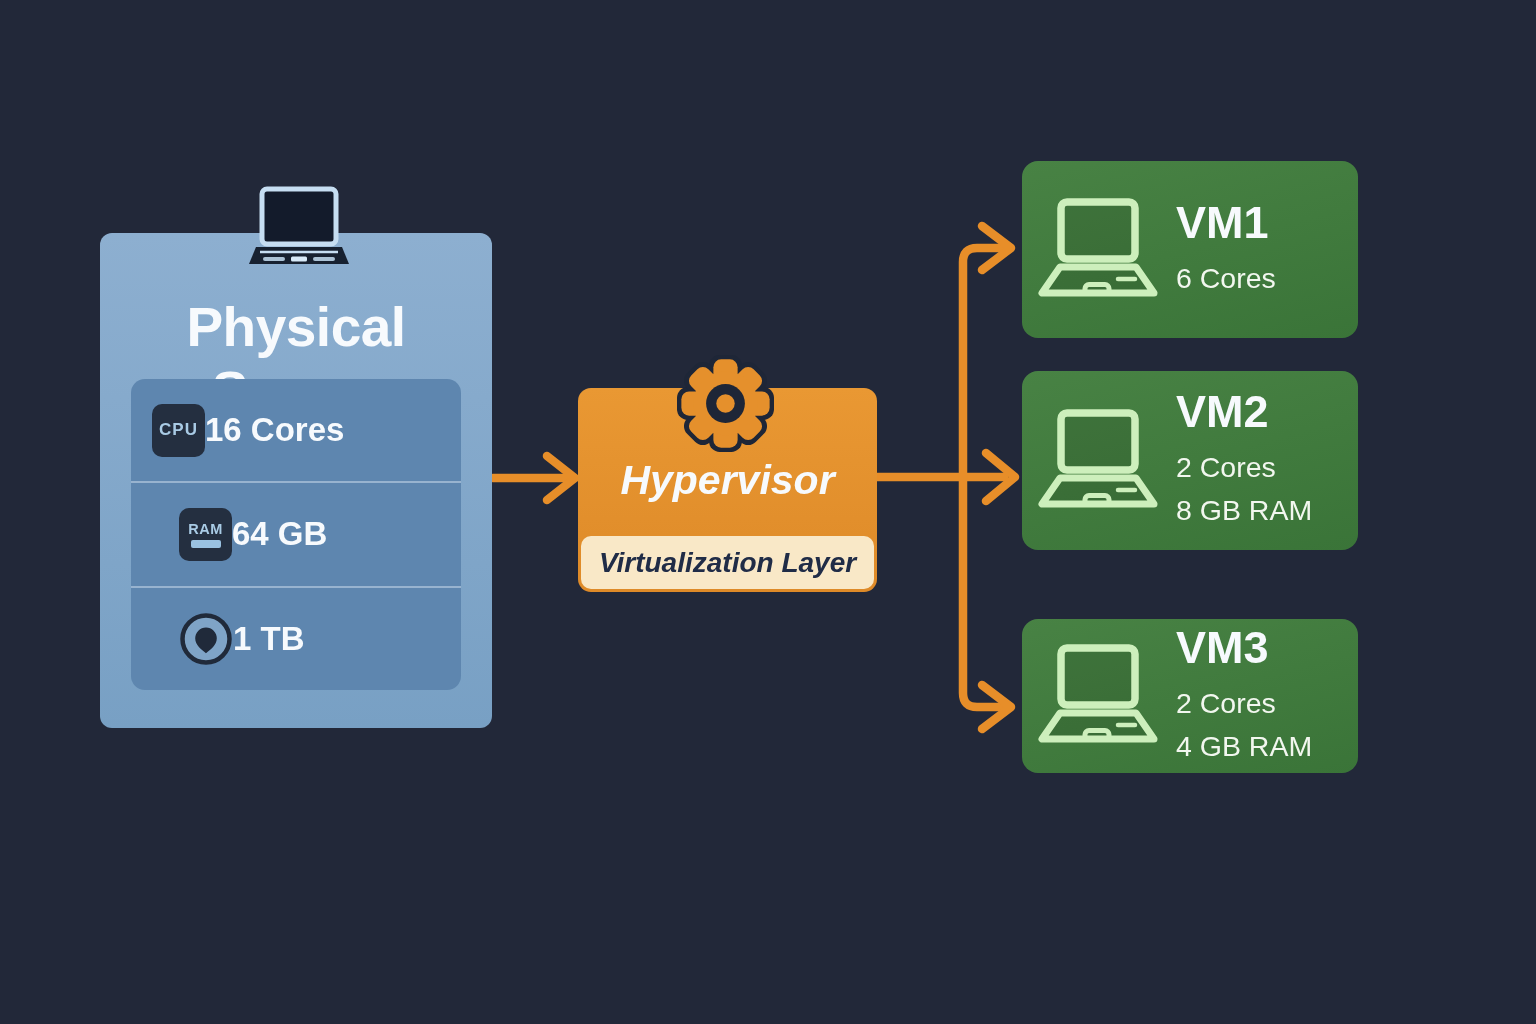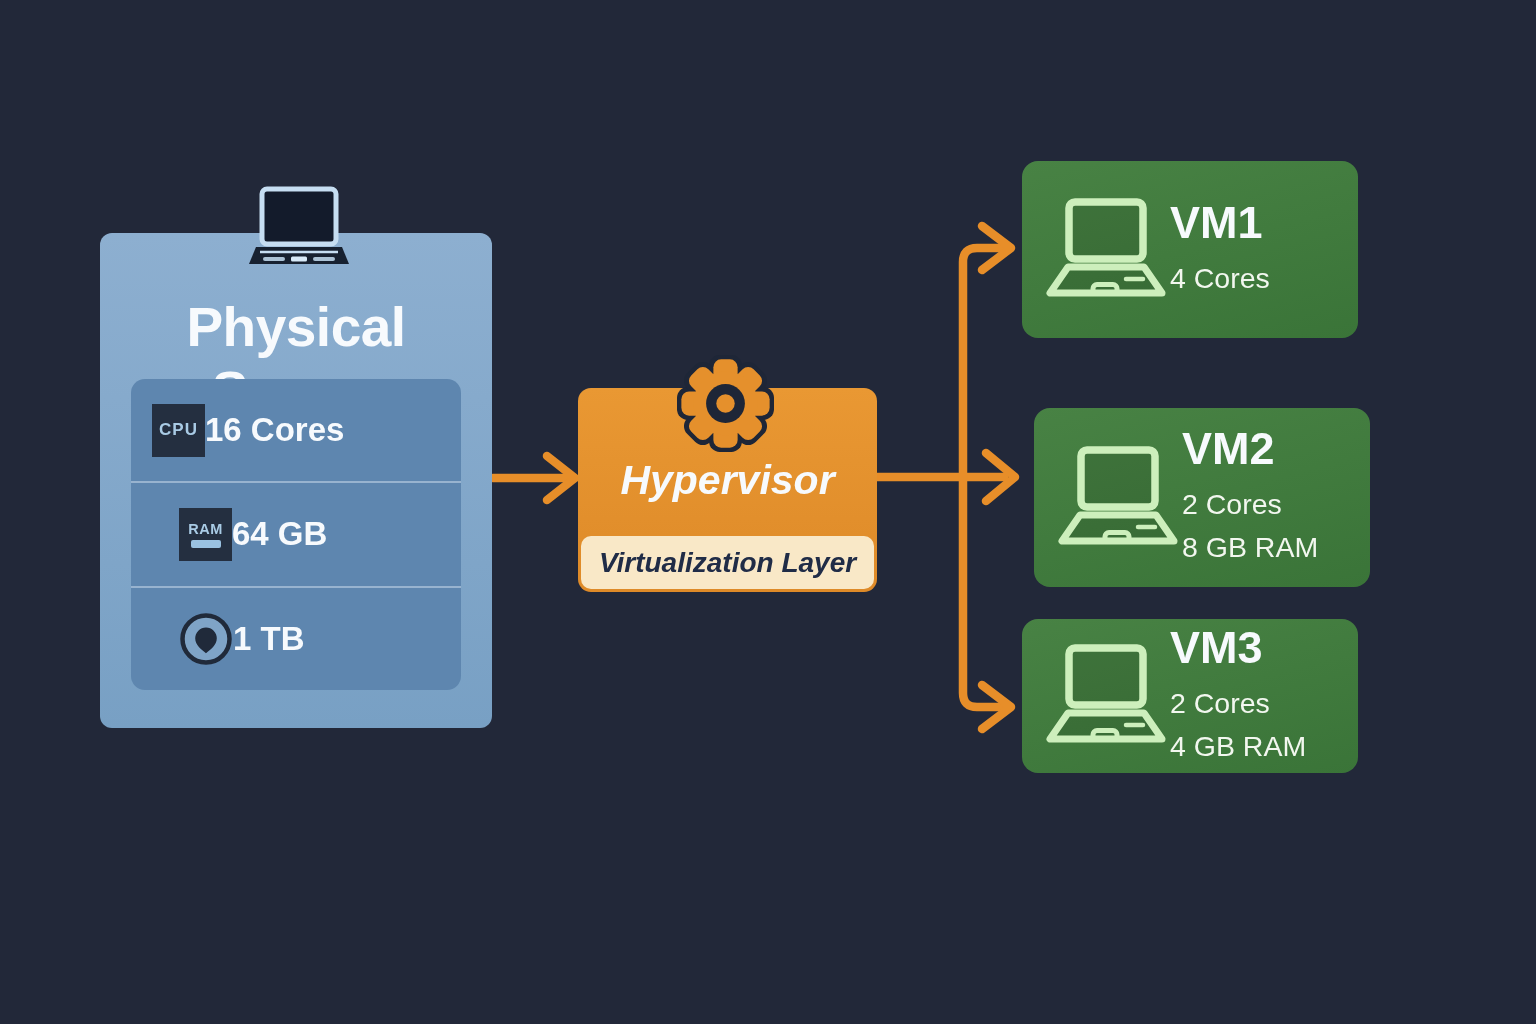--- a/index.html
+++ b/index.html
@@ -39,21 +39,21 @@
     font-size:55px;font-weight:700;color:var(--text-white);letter-spacing:-0.5px;
   }
   .server-panel{
     position:absolute;left:31px;top:146px;width:330px;height:311px;
     border-radius:14px;background:var(--server-panel);
     display:flex;flex-direction:column;overflow:hidden;
   }
   .spec-row{flex:1;display:flex;align-items:center;padding-left:21px;}
   .spec-row + .spec-row{border-top:2px solid rgba(224,236,247,0.45);padding-left:48px;}
   .spec-badge{
-    width:53px;height:53px;border-radius:0;background:var(--badge-bg);
+    width:53px;height:53px;border-radius:10px;background:var(--badge-bg);
     display:flex;flex-direction:column;align-items:center;justify-content:center;
     color:var(--badge-text-blue);flex:none;
   }
   .badge-cpu-text{font-size:17px;font-weight:700;letter-spacing:1px;}
   .badge-ram-text{font-size:14.5px;font-weight:700;letter-spacing:0.5px;}
   .ram-stick{width:30px;height:7.5px;border-radius:2px;background:#9AC2E2;margin-top:3px;}
   .spec-value{font-size:33px;font-weight:600;color:var(--text-white);}
 
   
   .hyp-box{
@@ -72,24 +72,24 @@
   .hyp-strip{
     position:absolute;left:3px;right:3px;bottom:3px;height:53px;border-radius:10px;
     background:var(--cream);display:flex;align-items:center;justify-content:center;
   }
   .hyp-strip-label{font-size:28px;font-weight:600;color:#202C47;}
 
   
   .vm-box{
     position:absolute;left:1022px;width:336px;border-radius:16px;
     background:linear-gradient(165deg,var(--vm-green-top),var(--vm-green-bottom));
-    display:flex;align-items:center;padding-left:20px;box-sizing:border-box;
+    display:flex;align-items:center;padding-left:12px;box-sizing:border-box;gap:14px;
   }
   .vm-box.vm1{top:161px;height:177px;}
-  .vm-box.vm2{top:408px;height:179px;margin-left:12px;}
+  .vm-box.vm2{top:371px;height:179px;}
   .vm-box.vm3{top:619px;height:154px;}
   .vm-laptop{flex:none;}
   .vm-text{display:flex;flex-direction:column;}
   .vm-name{font-size:45px;font-weight:700;color:var(--text-white);line-height:1;margin-bottom:12px;}
   .vm-spec{font-size:28.5px;font-weight:500;color:#F2F7EF;line-height:1.5;}
 </style>
 </head>
 <body>
 
 <div class="canvas">
@@ -171,21 +171,21 @@
 
   <div class="vm-box vm1">
     <svg class="vm-laptop" width="128" height="104" viewBox="0 0 128 104">
       <rect x="27" y="4" width="74" height="57" rx="6" fill="rgba(0,0,0,0.10)" stroke="#CDEFBC" stroke-width="7.5"></rect>
       <polygon points="26,69 8,95 120,95 102,69" fill="rgba(0,0,0,0.10)" stroke="#CDEFBC" stroke-width="7" stroke-linejoin="round"></polygon>
       <path d="M51,95 v-4.5 a4,4 0 0 1 4,-4 h16 a4,4 0 0 1 4,4 v4.5" fill="none" stroke="#CDEFBC" stroke-width="5"></path>
       <line x1="84" y1="81" x2="101" y2="81" stroke="#CDEFBC" stroke-width="4.5" stroke-linecap="round"></line>
     </svg>
     <div class="vm-text">
       <div class="vm-name">VM1</div>
-      <div class="vm-spec">4 Cores</div>
+      <div class="vm-spec">6 Cores</div>
     </div>
   </div>
 
   <div class="vm-box vm2">
     <svg class="vm-laptop" width="128" height="104" viewBox="0 0 128 104">
       <rect x="27" y="4" width="74" height="57" rx="6" fill="rgba(0,0,0,0.10)" stroke="#CDEFBC" stroke-width="7.5"></rect>
       <polygon points="26,69 8,95 120,95 102,69" fill="rgba(0,0,0,0.10)" stroke="#CDEFBC" stroke-width="7" stroke-linejoin="round"></polygon>
       <path d="M51,95 v-4.5 a4,4 0 0 1 4,-4 h16 a4,4 0 0 1 4,4 v4.5" fill="none" stroke="#CDEFBC" stroke-width="5"></path>
       <line x1="84" y1="81" x2="101" y2="81" stroke="#CDEFBC" stroke-width="4.5" stroke-linecap="round"></line>
     </svg>

